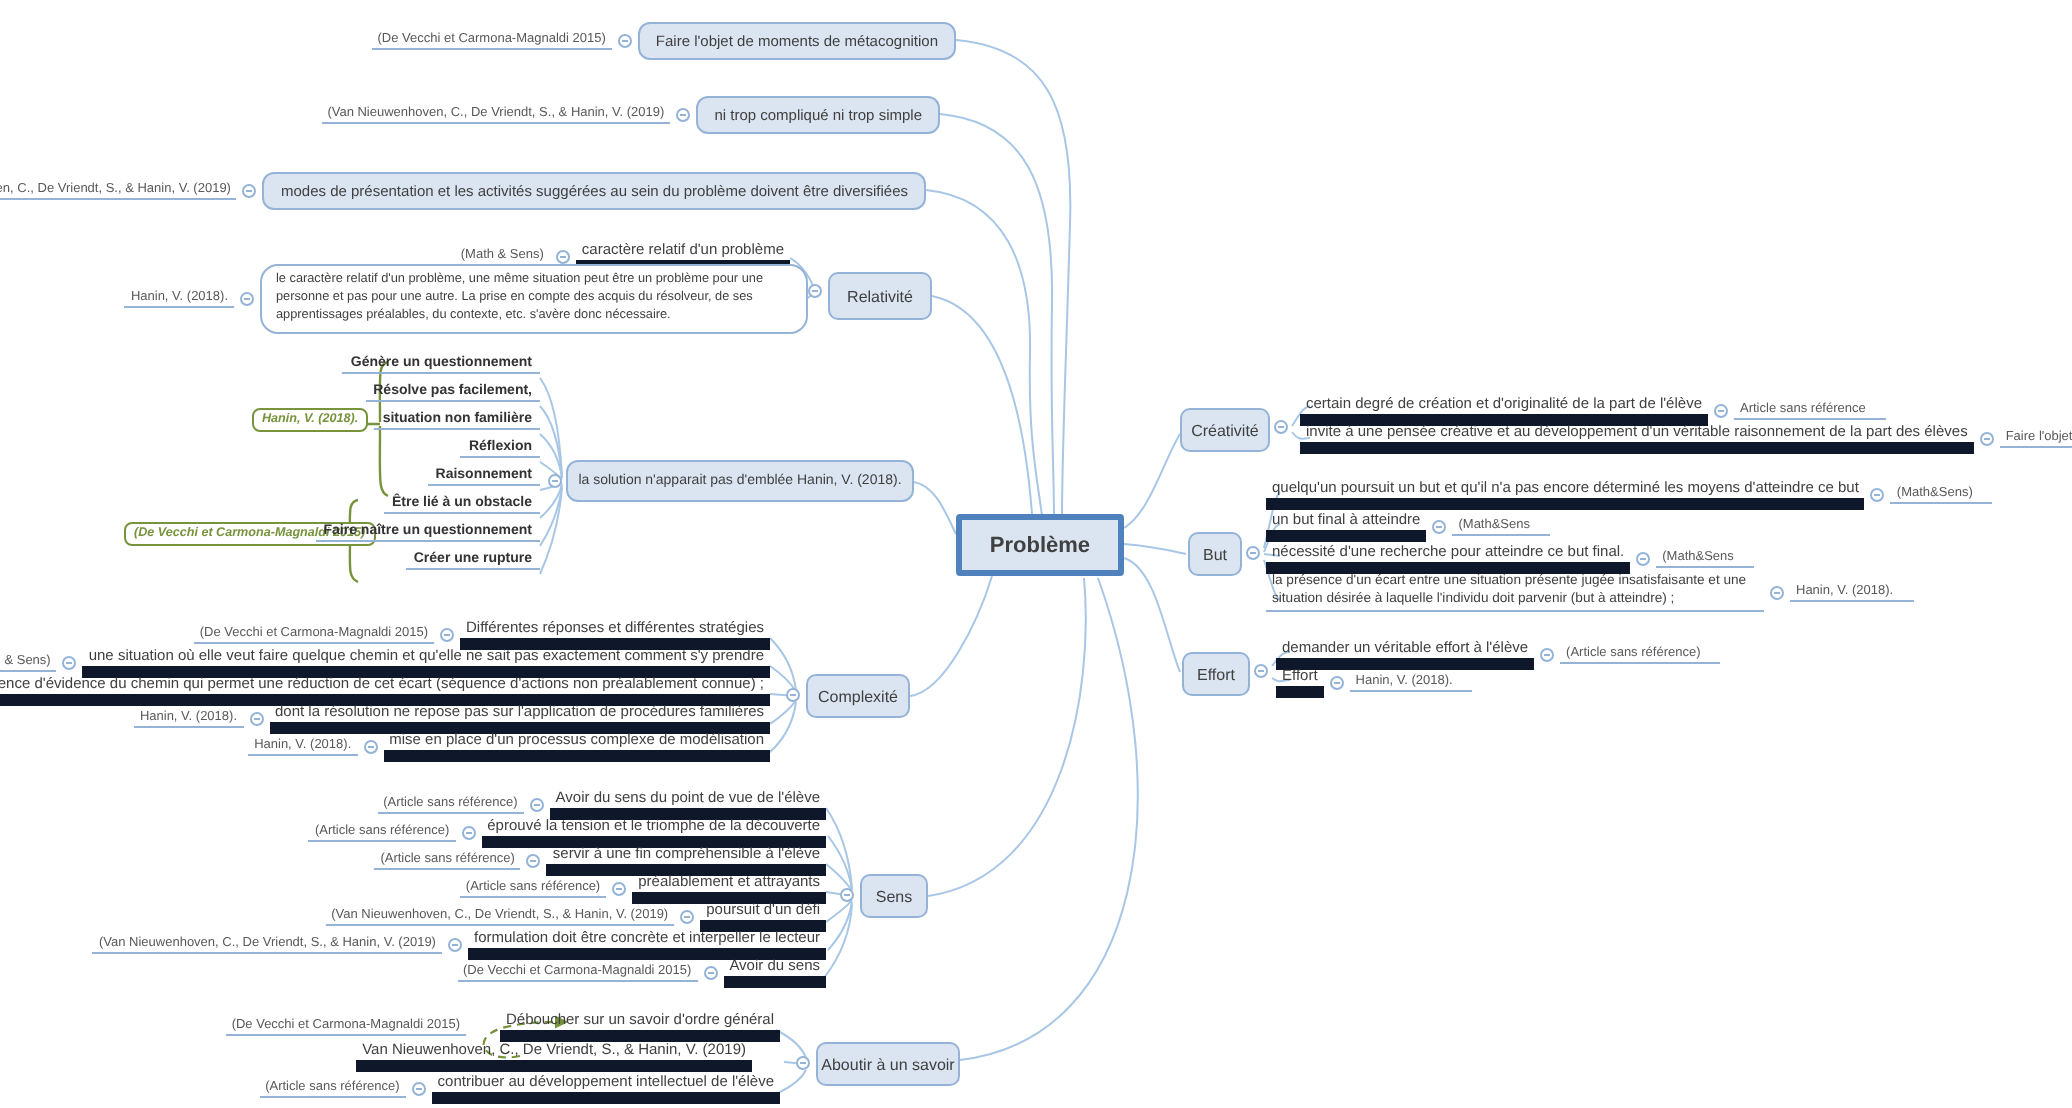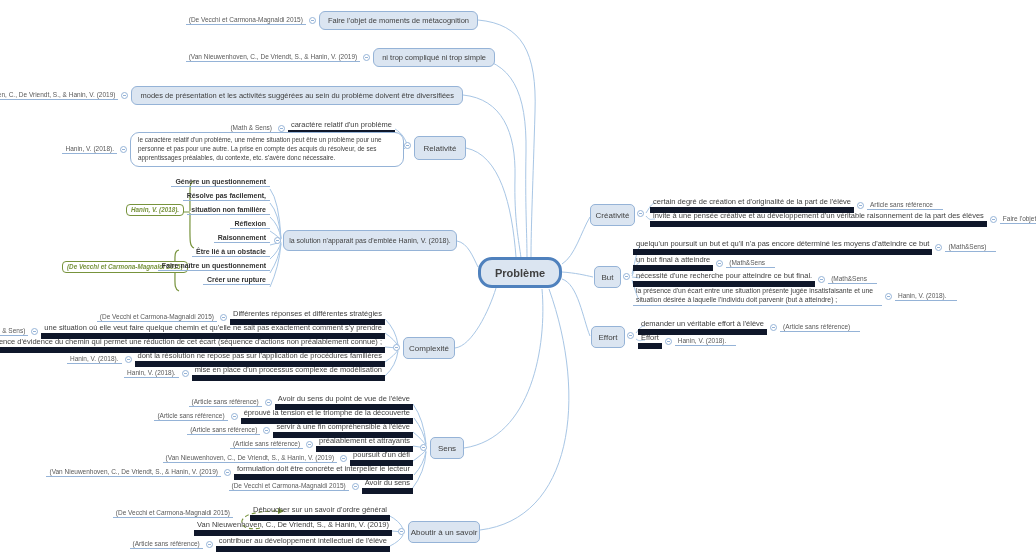--- a/index.html
+++ b/index.html
@@ -22,21 +22,21 @@
                  border-top:1px solid #95b3d7; }
   .tick.abs { position:absolute; z-index:3; }
   .bbox { font-size:7.5px; color:#3f3f3f; background:#dbe5f1;
           border:1px solid #95b3d7; border-radius:6px; padding:4px 8px; }
   .wbox { font-size:6.4px; color:#3f3f3f; background:#fff;
           border:1px solid #95b3d7; border-radius:9px; padding:3px 7px;
           white-space:normal; line-height:1.4; }
   .node { position:absolute; display:flex; align-items:center; justify-content:center;
           font-size:8px; color:#3f3f3f; background:#dbe5f1;
           border:1px solid #95b3d7; border-radius:5px; z-index:2; box-sizing:border-box; }
-  .center-node { border:3px solid #4f81bd; border-radius:14px; font-weight:bold;
+  .center-node { border:3px solid #4f81bd; border-radius:2px; font-weight:bold;
                  font-size:11px; color:#404040; }
   .solbox { position:absolute; display:flex; align-items:center; justify-content:center;
             font-size:7px; color:#3f3f3f; background:#dbe5f1; border:1px solid #95b3d7;
             border-radius:6px; z-index:2; box-sizing:border-box; }
   .glabel { position:absolute; font-size:6.3px; font-style:italic; font-weight:bold;
             color:#77933c; border:1px solid #77933c; border-radius:4px;
             padding:1px 4px 2px 4px; background:#fff; white-space:nowrap; z-index:2; }
   .wraptopic { font-size:6.8px; color:#3f3f3f; border-bottom:1px solid #95b3d7;
                padding:0 3px 1px 3px; white-space:normal; line-height:1.35; width:243px; }
   .citpad { padding-right:10px; }
@@ -103,21 +103,21 @@
     <path d="M179,250 C174,251 175,256 175,268 M175,270 C175,284 174,289 179,291 M175,269 L163,269"></path>
   </g>
   <path d="M260,528 C241,532 235,519 251,514 C262,511 272,511 283,511" fill="none" stroke="#77933c" stroke-width="1.1" stroke-dasharray="4 3" marker-end="url(#garrow)"></path>
 </svg>
 
 <div class="row rright" style="right:558px; top:11px;">
   <span class="cit">(De Vecchi et Carmona-Magnaldi 2015)</span>
   <span class="tick"></span>
   <div class="bbox">Faire l'objet de moments de métacognition</div>
 </div>
-<div class="row rright" style="right:541px; top:48px;">
+<div class="row rright" style="right:566px; top:48px;">
   <span class="cit">(Van Nieuwenhoven, C., De Vriendt, S., &amp; Hanin, V. (2019)</span>
   <span class="tick"></span>
   <div class="bbox">ni trop compliqué ni trop simple</div>
 </div>
 <div class="row rright" style="right:573px; top:86px;">
   <span class="cit">(Van Nieuwenhoven, C., De Vriendt, S., &amp; Hanin, V. (2019)</span>
   <span class="tick"></span>
   <div class="bbox">modes de présentation et les activités suggérées au sein du problème doivent être diversifiées</div>
 </div>
 
@@ -225,21 +225,21 @@
   <span class="tick"></span>
   <span class="topic">Avoir du sens</span>
 </div>
 <div class="node" style="left:430px; top:437px; width:34px; height:22px;">Sens</div>
 <span class="tick abs" style="left:420px; top:444px;"></span>
 
 <div class="row rright" style="right:646px; top:505px;">
   <span class="cit">(De Vecchi et Carmona-Magnaldi 2015)</span>
   <span class="topic" style="margin-left:14px;">Déboucher sur un savoir d'ordre général</span>
 </div>
-<div class="row rright" style="right:644px; top:520px;">
+<div class="row rright" style="right:660px; top:520px;">
   <span class="topic">Van Nieuwenhoven, C., De Vriendt, S., &amp; Hanin, V. (2019)</span>
 </div>
 <div class="row rright" style="right:646px; top:536px;">
   <span class="cit">(Article sans référence)</span>
   <span class="tick"></span>
   <span class="topic">contribuer au développement intellectuel de l'élève</span>
 </div>
 <div class="node" style="left:408px; top:521px; width:72px; height:22px;">Aboutir à un savoir</div>
 <span class="tick abs" style="left:398px; top:528px;"></span>
 

